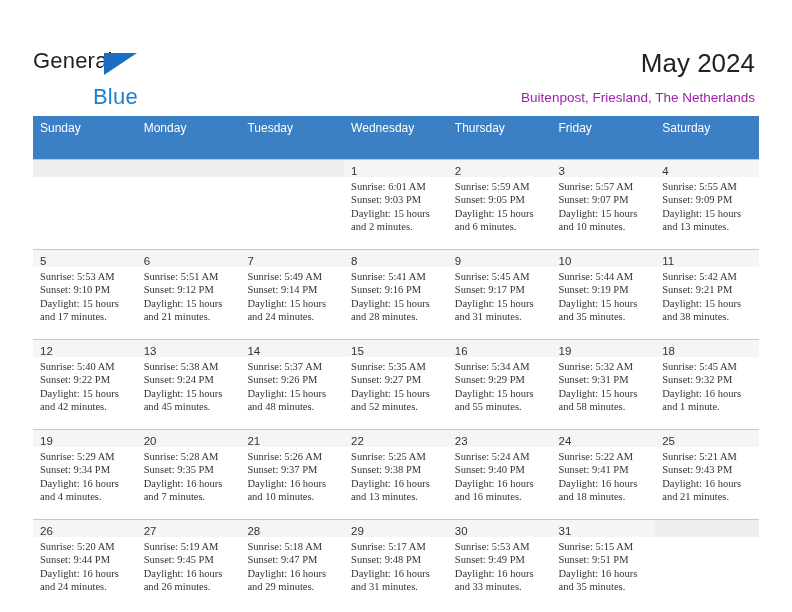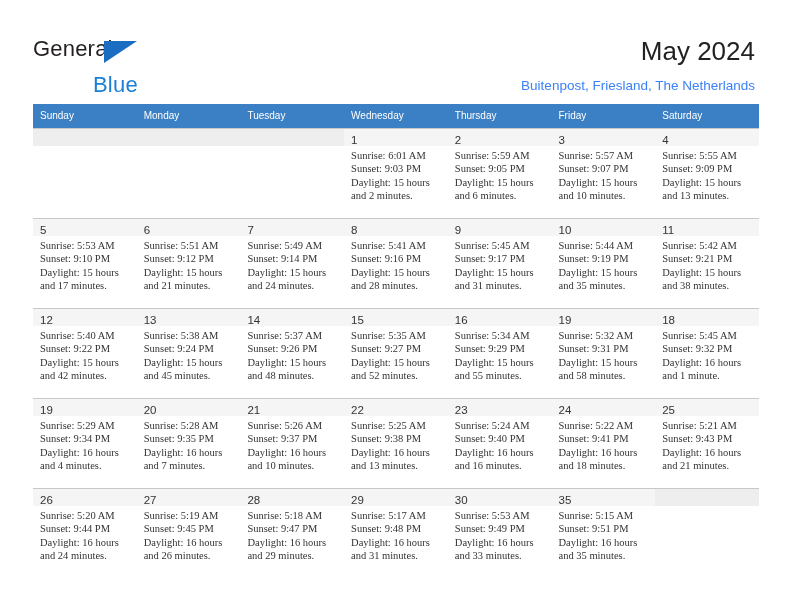--- a/index.html
+++ b/index.html
@@ -12,20 +12,21 @@
     height: 612px;
     font-family: "Liberation Sans", sans-serif;
     color: #222222;
     overflow: hidden;
   }
   .page {
     position: relative;
     width: 792px;
     height: 484px;
     box-sizing: border-box;
+    margin-top: 12px;
   }
 
   
   .header {
     position: absolute;
     left: 0;
     top: 0;
     width: 792px;
     height: 104px;
   }
@@ -70,41 +71,41 @@
     font-size: 26px;
     color: #222222;
     text-align: right;
     white-space: nowrap;
   }
   .subtitle {
     position: absolute;
     right: 37px;
     top: 78px;
     font-size: 13.5px;
-    color: #3b82f6;
+    color: #a21caf;
     text-align: right;
     white-space: nowrap;
   }
 
   
   .calendar {
     position: absolute;
     left: 33px;
     top: 104px;
     width: 726px;
     border-collapse: collapse;
     table-layout: fixed;
   }
   .calendar th {
     background: #3b7fc4;
     color: #ffffff;
     font-weight: normal;
-    font-size: 10px;
+    font-size: 12px;
     text-align: left;
-    padding: 5px 0 6px 7px;
+    padding: 5px 0 24px 7px;
     height: 13px;
     border: none;
   }
   .calendar td {
     vertical-align: top;
     width: 103.71px;
     height: 78px;
     padding: 0;
     border: none;
     background: #ffffff;
@@ -492,21 +493,21 @@
               <div class="daynum-bar"><span class="daynum">30</span></div>
               <div class="info">
                 <div>Sunrise: 5:53 AM</div>
                 <div>Sunset: 9:49 PM</div>
                 <div class="dl">Daylight: 16 hours and 33 minutes.</div>
               </div>
             </div>
           </td>
           <td>
             <div class="cell">
-              <div class="daynum-bar"><span class="daynum">35</span></div>
+              <div class="daynum-bar"><span class="daynum">31</span></div>
               <div class="info">
                 <div>Sunrise: 5:15 AM</div>
                 <div>Sunset: 9:51 PM</div>
                 <div class="dl">Daylight: 16 hours and 35 minutes.</div>
               </div>
             </div>
           </td>
           <td>
             <div class="cell empty">
               <div class="daynum-bar"><span class="daynum"></span></div>

